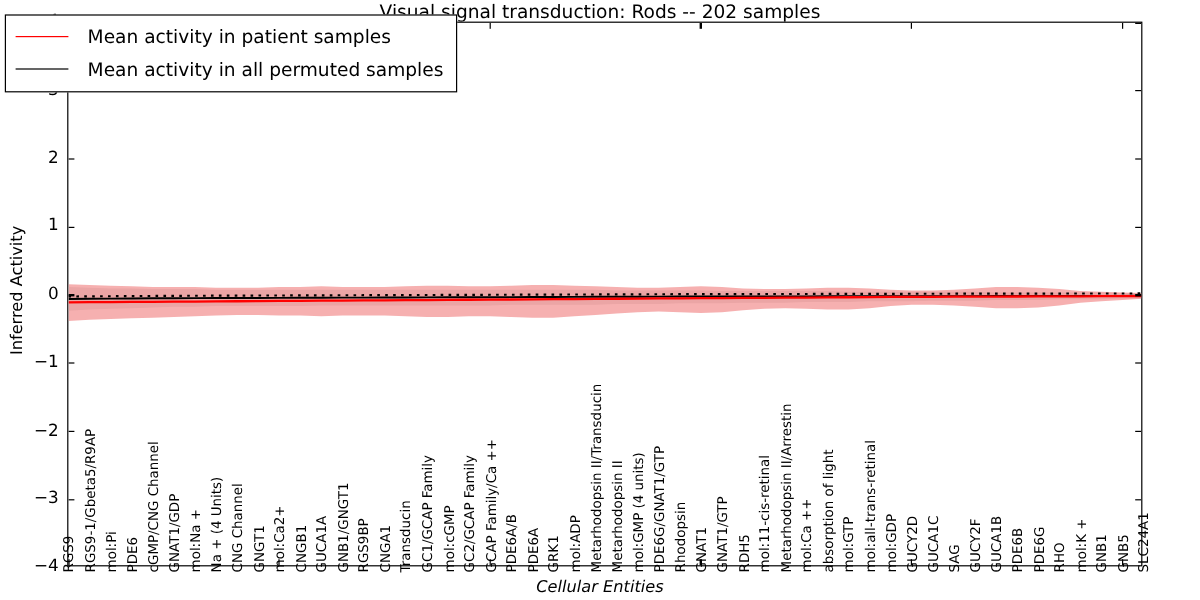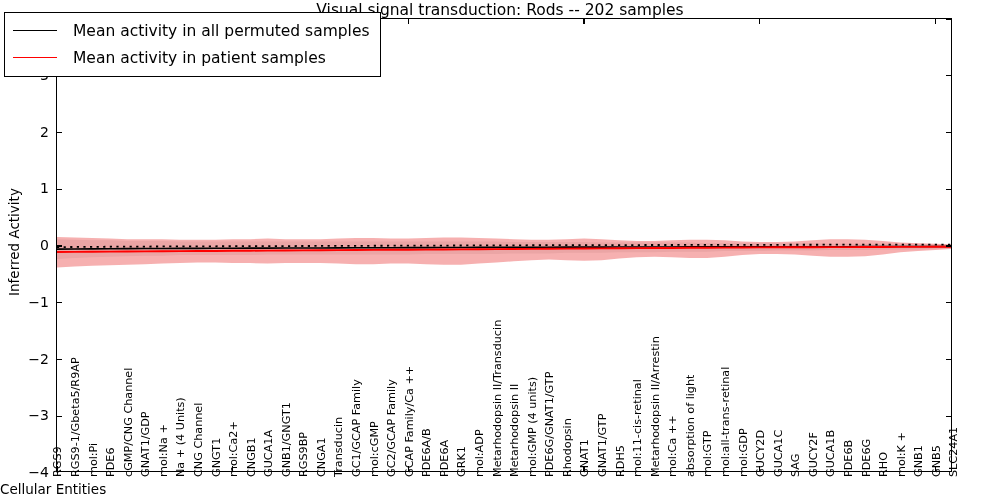--- a/index.html
+++ b/index.html
@@ -1,20 +1,20 @@
 <!DOCTYPE html>
 <html><head>
 <meta charset="utf-8">
 <style>
   html,body{margin:0;padding:0;}
   body{width:1000px;height:500px;background:#ffffff;font-family:"DejaVu Sans",sans-serif;overflow:hidden;}
   #root{position:relative;width:1000px;height:500px;}
   #title{position:absolute;left:0;top:1px;width:1000px;text-align:center;font-size:15.5px;color:#000;letter-spacing:0px;}
   #ylabel{position:absolute;left:-86px;top:234px;width:200px;text-align:center;font-size:13.5px;color:#000;transform:rotate(-90deg);transform-origin:center center;}
-  #xlabel{position:absolute;left:0;top:481px;width:1000px;text-align:left;font-size:13.5px;color:#000;}
+  #xlabel{position:absolute;left:0;top:481px;width:1000px;text-align:center;font-size:13.5px;color:#000;font-style:italic;}
   #plot{position:absolute;left:56px;top:18px;width:896px;height:454px;border:1.3px solid #000;box-sizing:border-box;background:#fff;overflow:hidden;}
   .ytick-label{position:absolute;right:1002px;font-size:14px;color:#000;text-align:right;width:60px;transform:translateY(-50%);}
   .ytick-mark{position:absolute;left:0;width:5px;height:1.3px;background:#000;}
   .ytick-mark.r{left:auto;right:0;}
   .xtick-mark{position:absolute;bottom:0;width:1.3px;height:5px;background:#000;}
   .xtick-mark.t{bottom:auto;top:0;}
   .xlab{position:absolute;font-size:11.2px;color:#000;white-space:nowrap;transform-origin:left top;transform:rotate(-90deg);}
   #legend{position:absolute;left:4px;top:12px;border:1.3px solid #000;background:#fff;padding:4px 10px 5px 8px;z-index:40;}
   .leg-row{display:flex;align-items:center;height:27px;}
   .leg-line{width:44px;height:0;border-top:1.6px solid #000;margin-right:16px;}
@@ -132,22 +132,22 @@
       <div class="xlab" style="left: 859.557px; top: 477px;">PDE6G</div>
       <div class="xlab" style="left: 877.125px; top: 477px;">RHO</div>
       <div class="xlab" style="left: 894.694px; top: 477px;">mol:K +</div>
       <div class="xlab" style="left: 912.263px; top: 477px;">GNB1</div>
       <div class="xlab" style="left: 929.831px; top: 477px;">GNB5</div>
       <div class="xlab" style="left: 947.4px; top: 477px;">SLC24A1</div>
     </div>
 
   <div id="legend">
     <div class="leg-row">
+      <span class="leg-line red"></span>
+      <span class="leg-txt">Mean activity in patient samples</span>
+    </div>
+    <div class="leg-row">
       <span class="leg-line"></span>
       <span class="leg-txt">Mean activity in all permuted samples</span>
-    </div>
-    <div class="leg-row">
-      <span class="leg-line red"></span>
-      <span class="leg-txt">Mean activity in patient samples</span>
     </div>
   </div>
 
 </div>
 
 </body></html>

